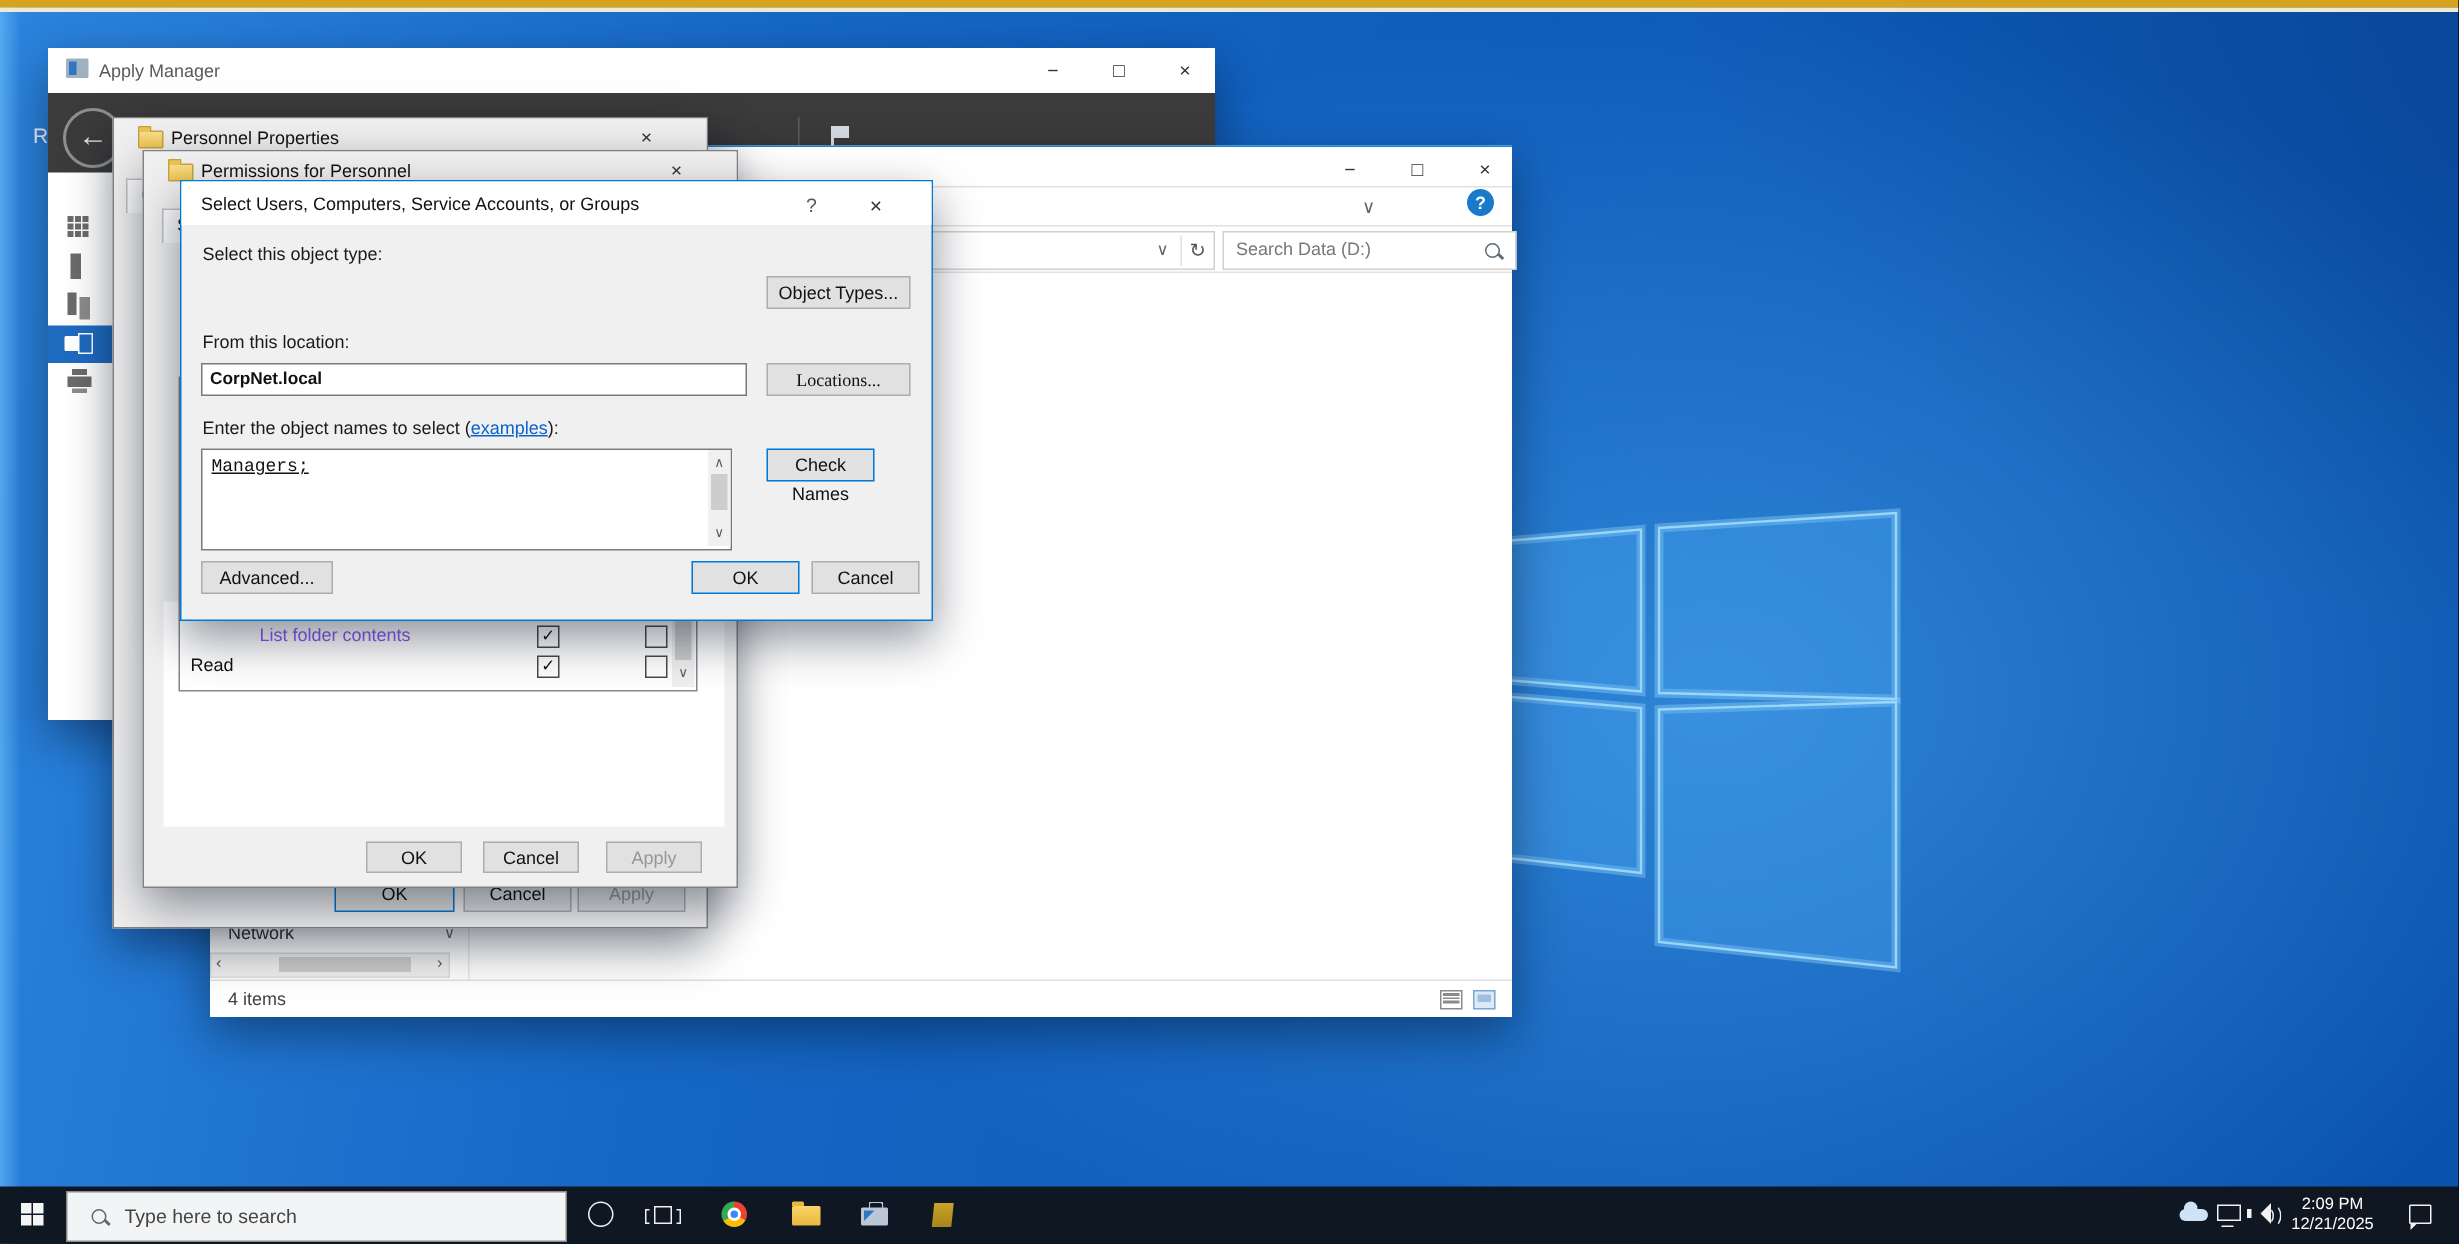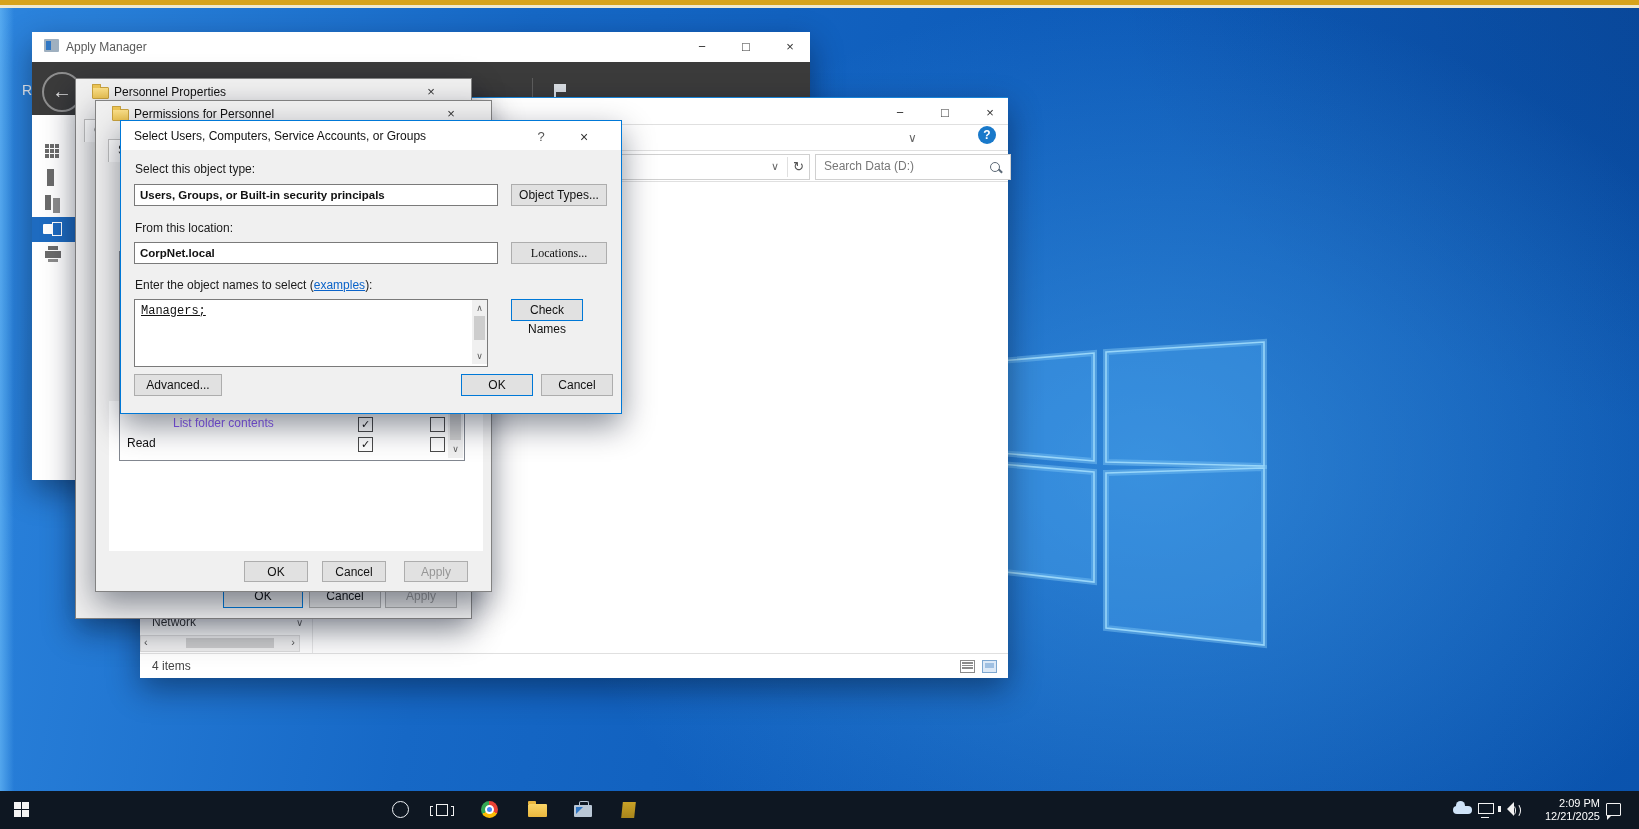--- a/index.html
+++ b/index.html
@@ -63,21 +63,21 @@
   #ex-status{left:0;top:555px;width:868px;height:24px;background:#fff;border-top:1px solid #e0e0e0;color:#444;}
   .vicon{position:absolute;top:6px;width:13px;height:11px;border:1px solid #8a8a8a;}
   
   .dlg{background:#f0f0f0;border:1px solid #828282;}
   #dlg-sel{left:120px;top:120px;width:500px;height:292px;background:#f0f0f0;border:1px solid #0078d7;}
   .tab{position:absolute;background:#fcfcfc;border:1px solid #bfbfbf;border-bottom:none;font-size:12px;color:#222;padding:3px 0 0 9px;}
   
   #taskbar{left:0;top:791px;width:1639px;height:38px;background:#0e1722;}
   #tb-search{left:44px;top:3px;width:332px;height:32px;background:#f3f4f5;border:1px solid #8a8a8a;color:#444;}
   .tb-ic{position:absolute;top:10px;}
-  .tray-t{position:absolute;color:#fff;font-size:11px;width:62px;text-align:right;line-height:12px;margin-left:14px;}
+  .tray-t{position:absolute;color:#fff;font-size:11px;width:62px;text-align:center;line-height:12px;}
   #start{left:14px;top:11px;width:15px;height:15px;}
   .sq{position:absolute;width:7px;height:7px;background:#f5f5f5;}
   #chrome{width:17px;height:17px;border-radius:50%;background:conic-gradient(#ea4335 0 33%,#fbbc05 0 66%,#34a853 0 100%);}
   #chrome::after{content:"";position:absolute;left:4px;top:4px;width:9px;height:9px;background:#4285f4;border:2px solid #fff;border-radius:50%;box-sizing:border-box;}
   .tbfold{width:19px;height:13px;background:linear-gradient(#f9d467,#eab73e);border-radius:1px;position:relative;}
   .tbfold::before{content:"";position:absolute;left:0;top:-3px;width:8px;height:3px;background:#eab73e;border-radius:1px 1px 0 0;}
   #toolbox{width:18px;height:12px;background:#b9c7d6;border-radius:1px;}
   #toolbox::before{content:"";position:absolute;left:5px;top:-4px;width:8px;height:4px;border:1.6px solid #b9c7d6;border-bottom:none;border-radius:2px 2px 0 0;}
   #toolbox::after{content:"";position:absolute;left:2px;top:2px;width:0;height:0;border-top:7px solid #2f76c4;border-right:7px solid transparent;}
   #fold2{width:13px;height:16px;background:linear-gradient(#c9a227,#a8851b);transform:skewX(-6deg);}
@@ -246,21 +246,20 @@
     <button class="btn dis" style="left:308px;top:460px;width:64px;height:21px;">Apply</button>
   </div>
 
   <div id="dlg-sel" class="abs winshadow">
     <div class="abs" style="left:0;top:0;width:500px;height:29px;background:#fff;">
       <span class="abs dlgtitle" style="left:13px;top:8px;">Select Users, Computers, Service Accounts, or Groups</span>
       <span class="abs cap" style="left:405px;top:6px;color:#555;">?</span>
       <span class="abs cap" style="left:448px;top:6px;font-size:14px;">×</span>
     </div>
     <span class="abs" style="left:14px;top:41px;">Select this object type:</span>
-    <div class="inp" style="left:13px;top:63px;width:352px;height:20px;font-weight:bold;font-size:11.5px;">Users, Groups, or Built-in security principals</div>
     <button class="btn" style="left:390px;top:63px;width:96px;height:22px;">Object Types...</button>
     <span class="abs" style="left:14px;top:100px;">From this location:</span>
     <div class="inp" style="left:13px;top:121px;width:352px;height:20px;font-weight:bold;font-size:11.5px;">CorpNet.local</div>
     <button class="btn" style="left:390px;top:121px;width:96px;height:22px;font-family:Liberation Serif, serif;">Locations...</button>
     <span class="abs" style="left:14px;top:157px;"><span>Enter the object names to select (</span><a class="link" href="#">examples</a><span>):</span></span>
     <div class="abs" style="left:13px;top:178px;width:352px;height:66px;background:#fff;border:1px solid #7a7a7a;">
       <span class="abs" style="left:6px;top:4px;text-decoration:underline;color:#111;font-family:Liberation Mono, monospace;">Managers;</span>
       <div class="abs scroll" style="right:0px;top:0px;width:15px;height:64px;border:none;background:#f0f0f0;">
         <span class="sarrow" style="top:3px;">∧</span>
         <div class="thumb" style="left:2px;top:16px;width:11px;height:24px;"></div>
@@ -273,20 +272,24 @@
     <button class="btn" style="left:420px;top:253px;width:72px;height:22px;">Cancel</button>
   </div>
 
   <div id="taskbar" class="abs">
     <div id="start" class="abs">
       <div class="sq" style="left:0;top:0;"></div>
         <div class="sq" style="left:8px;top:0;"></div>
       <div class="sq" style="left:0;top:8px;"></div>
         <div class="sq" style="left:8px;top:8px;"></div>
     </div>
+    <div id="tb-search" class="abs">
+      <span class="mag" style="left:16px;top:11px;"></span>
+      <span class="abs" style="left:38px;top:8px;font-size:13px;">Type here to search</span>
+    </div>
     <div class="tb-ic" style="left:392px;">
         <div id="cortana"></div>
       </div>
     <div class="tb-ic" style="left:436px;top:13px;">
         <div id="taskview"></div>
       </div>
     <div class="tb-ic" style="left:481px;">
         <div id="chrome"></div>
       </div>
     <div class="tb-ic" style="left:528px;top:13px;">

